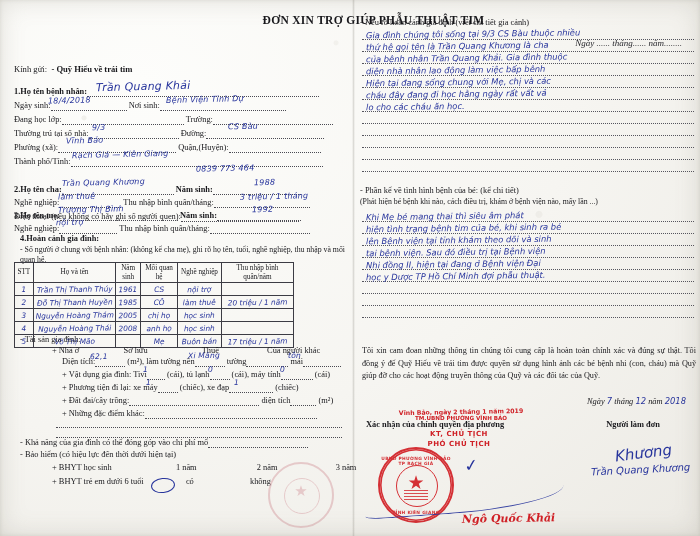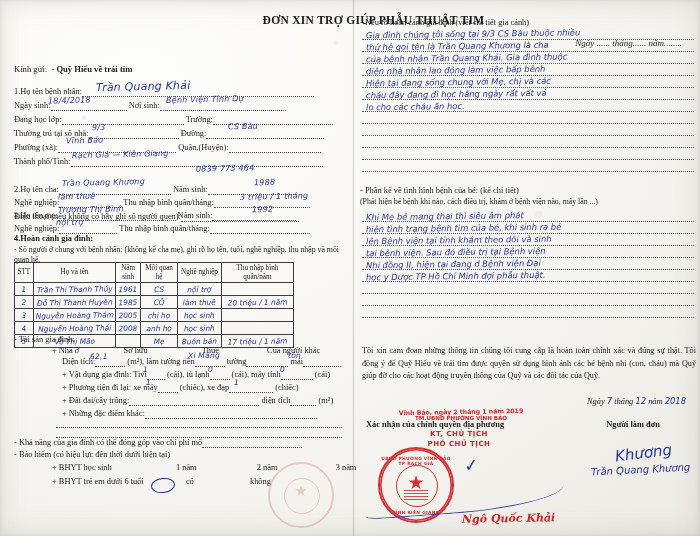--- a/index.html
+++ b/index.html
@@ -46,21 +46,21 @@
     position:absolute;left:0;right:0;top:14px;text-align:center;
     font-weight:bold;font-size:11.5px;letter-spacing:.3px;color:#18181c;margin-left:47px;
   }
   .datehead{
     position:absolute;right:18px;top:38px;font-style:italic;font-size:9px;color:#26262b;
   }
   .kinhgui{position:absolute;left:14px;top:64px;font-size:8.6px;color:#18181c;}
   .kinhgui b{font-weight:bold;}
 
   .ln{position:relative;font-size:8.4px;color:#18181c;line-height:11px;white-space:nowrap;}
-  .lbl{font-weight:normal;}
+  .lbl{font-weight:bold;}
   .dots{
     display:inline-block;vertical-align:bottom;
     border-bottom:1.1px dotted #4a4a52;height:8px;
   }
   .hw{
     font-family:"DejaVu Sans", sans-serif;
     color:#27349c;
     font-size:9px;
     font-style:italic;
     position:absolute;
@@ -85,21 +85,21 @@
     text-align:center;vertical-align:middle;
     padding:0;
   }
   table.fam th{height:19px;font-weight:normal;line-height:8.4px;}
   table.fam td{height:12px;position:relative;}
   .cellhw{
     font-family:"DejaVu Sans", sans-serif;color:#27349c;font-size:7.4px;
     font-style:italic;display:block;transform:rotate(-1deg);white-space:nowrap;
   }
 
-  .sec{position:absolute;left:14px;font-size:8.4px;color:#18181c;font-family:Liberation Serif, serif;}
+  .sec{position:absolute;left:20px;font-size:8.4px;color:#18181c;font-family:Liberation Serif, serif;}
   .ind{position:absolute;left:52px;font-size:8.4px;color:#18181c;}
 
   
   .rline{position:absolute;left:4px;width:336px;font-size:8.4px;color:#18181c;}
   .dotline{
     position:absolute;left:6px;width:332px;height:1px;
     border-bottom:1.1px dotted #55555e;
   }
   .hwline{
     position:absolute;left:10px;width:330px;

